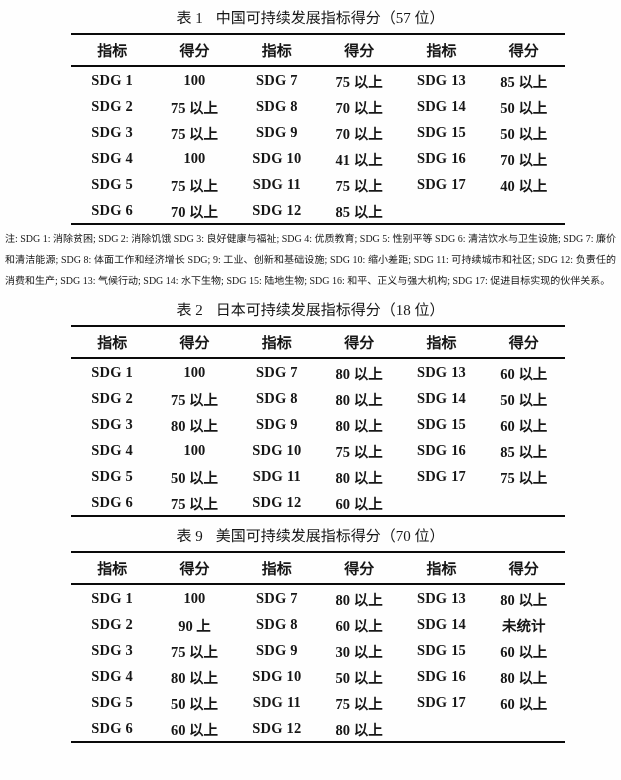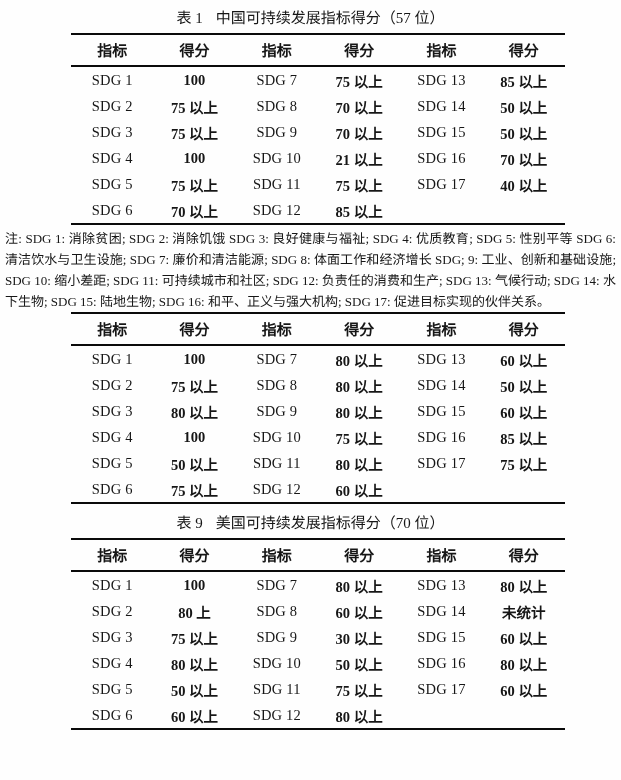--- a/index.html
+++ b/index.html
@@ -36,26 +36,26 @@
     padding: 4px 0 5px 0;
     border-bottom: 2px solid #0a0a0a;
   }
   table.tbl td {
     font-size: 14.5px;
     text-align: center;
     height: 26px;
     vertical-align: middle;
     padding: 0;
   }
-  td.c-ind  { font-weight: 400; letter-spacing: 0.2px; }
+  td.c-ind  { font-weight: 700; letter-spacing: 0.2px; }
   td.c-score{ font-weight: 700; }
 
   .note {
     margin: 3px 5px 0 5px;
-    font-size: 13px;
+    font-size: 10px;
     line-height: 21px;
     text-align: justify;
     text-justify: inter-ideograph;
   }
 </style>
 </head>
 <body>
 
 <div class="page">
 
@@ -96,21 +96,21 @@
             <td class="c-score">75 以上</td>
             <td class="c-ind">SDG 9</td>
             <td class="c-score">70 以上</td>
             <td class="c-ind">SDG 15</td>
             <td class="c-score">50 以上</td>
           </tr>
           <tr>
             <td class="c-ind">SDG 4</td>
             <td class="c-score">100</td>
             <td class="c-ind">SDG 10</td>
-            <td class="c-score">21 以上</td>
+            <td class="c-score">41 以上</td>
             <td class="c-ind">SDG 16</td>
             <td class="c-score">70 以上</td>
           </tr>
           <tr>
             <td class="c-ind">SDG 5</td>
             <td class="c-score">75 以上</td>
             <td class="c-ind">SDG 11</td>
             <td class="c-score">75 以上</td>
             <td class="c-ind">SDG 17</td>
             <td class="c-score">40 以上</td>
@@ -123,20 +123,23 @@
             <td class="c-ind"></td>
             <td class="c-score"></td>
           </tr>
         </tbody>
       </table>
   </section>
 
   <p class="note">注: SDG 1: 消除贫困; SDG 2: 消除饥饿 SDG 3: 良好健康与福祉; SDG 4: 优质教育; SDG 5: 性别平等 SDG 6: 清洁饮水与卫生设施; SDG 7: 廉价和清洁能源; SDG 8: 体面工作和经济增长 SDG; 9: 工业、创新和基础设施; SDG 10: 缩小差距; SDG 11: 可持续城市和社区; SDG 12: 负责任的消费和生产; SDG 13: 气候行动; SDG 14: 水下生物; SDG 15: 陆地生物; SDG 16: 和平、正义与强大机构; SDG 17: 促进目标实现的伙伴关系。</p>
 
   <section>
+    <div class="caption cap-later">
+      <span class="cap-label">表 2</span><span>日本可持续发展指标得分（18 位）</span>
+    </div>
     <table class="tbl">
         <thead>
           <tr>
             <th>指标</th>
             <th>得分</th>
             <th>指标</th>
             <th>得分</th>
             <th>指标</th>
             <th>得分</th>
           </tr>
@@ -213,21 +216,21 @@
           <tr>
             <td class="c-ind">SDG 1</td>
             <td class="c-score">100</td>
             <td class="c-ind">SDG 7</td>
             <td class="c-score">80 以上</td>
             <td class="c-ind">SDG 13</td>
             <td class="c-score">80 以上</td>
           </tr>
           <tr>
             <td class="c-ind">SDG 2</td>
-            <td class="c-score">80 上</td>
+            <td class="c-score">90 上</td>
             <td class="c-ind">SDG 8</td>
             <td class="c-score">60 以上</td>
             <td class="c-ind">SDG 14</td>
             <td class="c-score">未统计</td>
           </tr>
           <tr>
             <td class="c-ind">SDG 3</td>
             <td class="c-score">75 以上</td>
             <td class="c-ind">SDG 9</td>
             <td class="c-score">30 以上</td>

